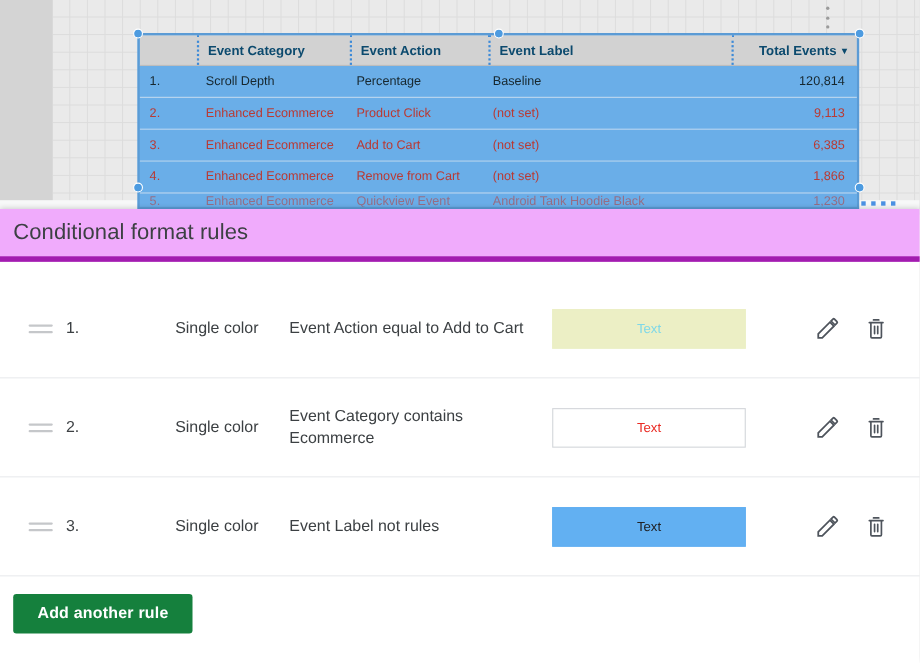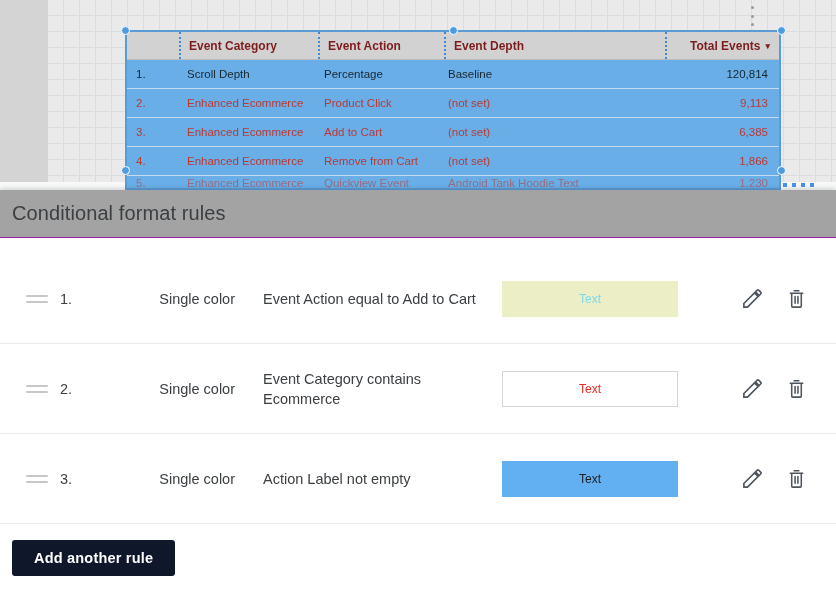--- a/index.html
+++ b/index.html
@@ -79,21 +79,21 @@
     height: 29px;
     align-items: center;
     box-sizing: border-box;
     font-size: 11.5px;
   }
   .tbl-head {
     background: #d2d2d2;
     height: 28px;
     border-bottom: 1px solid #bdbdbd;
     font-weight: bold;
-    color: #7f1d1d;
+    color: #0c4a6e;
     font-size: 12px;
   }
   .tbl-body-row {
     background: #6aaee8;
     border-bottom: 1px solid #c8dcf0;
     color: #17272e;
   }
   .tbl-body-row.red-row { color: #b93a34; }
   .tbl-body-row.cut {
     height: 14px;
@@ -150,22 +150,22 @@
     display: flex;
     gap: 5px;
   }
   .panel-grip i {
     display: block;
     width: 4px; height: 4px;
     background: #4a90e2;
   }
   .panel-header {
     height: 48px;
-    background: #a3a3a3;
-    border-bottom: 1px solid #a21caf;
+    background: #f0abfc;
+    border-bottom: 5px solid #a21caf;
     display: flex;
     align-items: center;
     padding-left: 12px;
     box-sizing: border-box;
   }
   .panel-title {
     font-size: 20px;
     color: #3c4043;
     font-weight: normal;
     letter-spacing: .1px;
@@ -244,21 +244,21 @@
     cursor: pointer;
   }
   .icon-btn svg { display: block; }
 
   
   .panel-footer {
     padding: 16px 0 0 12px;
   }
   .add-rule-btn {
     display: inline-block;
-    background: #0f172a;
+    background: #15803d;
     color: #ffffff;
     font-size: 14.5px;
     font-weight: bold;
     border: none;
     border-radius: 3px;
     padding: 10px 22px;
     cursor: pointer;
     font-family: "Liberation Sans", sans-serif;
     letter-spacing: .2px;
   }
@@ -278,21 +278,21 @@
 
   <div class="table-widget">
 
     <div class="tbl-row tbl-head">
       <div class="c-idx"></div>
       <div class="sep"></div>
       <div class="c-cat">Event Category</div>
       <div class="sep"></div>
       <div class="c-act">Event Action</div>
       <div class="sep"></div>
-      <div class="c-lab">Event Depth</div>
+      <div class="c-lab">Event Label</div>
       <div class="sep"></div>
       <div class="c-tot"><span>Total Events</span><span class="sort-caret">▾</span></div>
     </div>
 
     <div class="tbl-row tbl-body-row">
       <div class="c-idx">1.</div>
       <div class="c-cat">Scroll Depth</div>
       <div class="c-act">Percentage</div>
       <div class="c-lab">Baseline</div>
       <div class="c-tot">120,814</div>
@@ -319,21 +319,21 @@
       <div class="c-cat">Enhanced Ecommerce</div>
       <div class="c-act">Remove from Cart</div>
       <div class="c-lab">(not set)</div>
       <div class="c-tot">1,866</div>
     </div>
 
     <div class="tbl-row tbl-body-row red-row cut">
       <div class="c-idx">5.</div>
       <div class="c-cat">Enhanced Ecommerce</div>
       <div class="c-act">Quickview Event</div>
-      <div class="c-lab">Android Tank Hoodie Text</div>
+      <div class="c-lab">Android Tank Hoodie Black</div>
       <div class="c-tot">1,230</div>
     </div>
   </div>
 
   <div class="handle h-tl"></div>
   <div class="handle h-tm"></div>
   <div class="handle h-tr"></div>
   <div class="handle h-bl"></div>
   <div class="handle h-br"></div>
 </div>
@@ -403,21 +403,21 @@
       </div>
     </div>
 
     <div class="rule-row">
       <div class="drag-handle">
           <span></span>
           <span></span>
         </div>
       <div class="rule-num">3.</div>
       <div class="rule-type">Single color</div>
-      <div class="rule-cond">Action Label not empty</div>
+      <div class="rule-cond">Event Label not rules</div>
       <div class="swatch" style="background:#62b0f2;color:#202124;border:1px solid #62b0f2;">
         <span>Text</span>
       </div>
       <div class="rule-spacer"></div>
       <div class="icon-btn">
         <svg width="23" height="23" viewBox="0 0 24 24">
           <path d="M3 17.25V21h3.75L17.81 9.94l-3.75-3.75L3 17.25z" fill="none" stroke="#4e545c" stroke-width="1.7"></path>
           <path d="M20.71 7.04a1 1 0 000-1.41l-2.34-2.34a1 1 0 00-1.41 0l-1.83 1.83 3.75 3.75 1.83-1.83z" fill="none" stroke="#4e545c" stroke-width="1.7"></path>
         </svg>
       </div>

